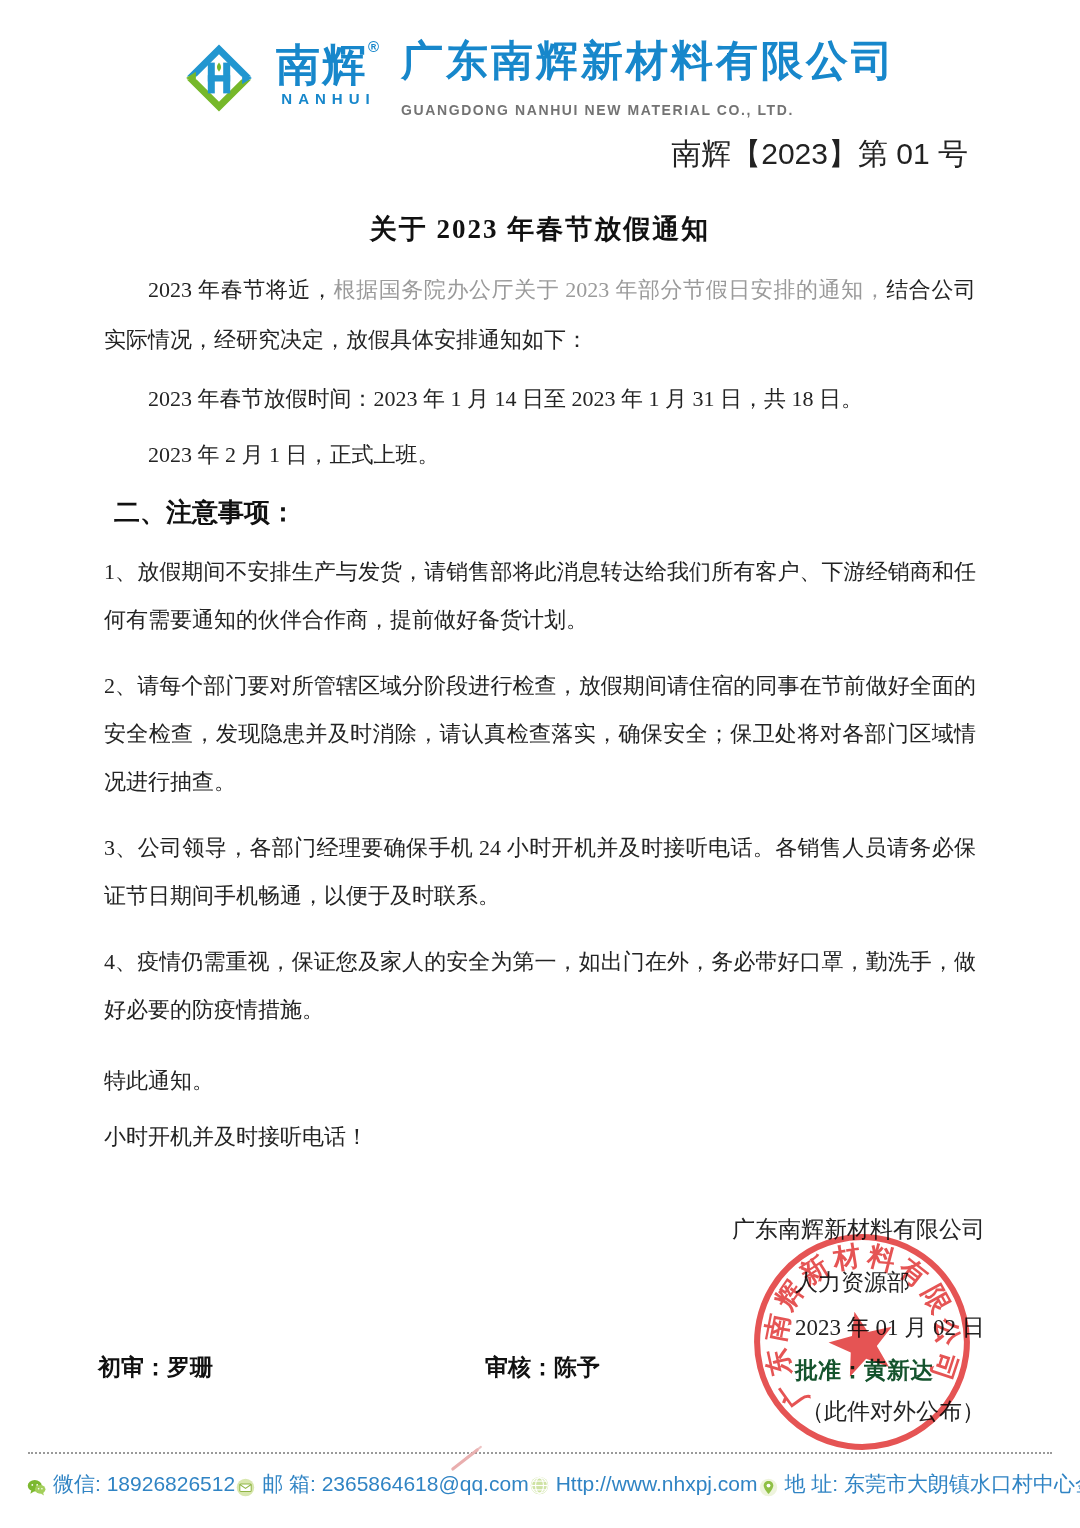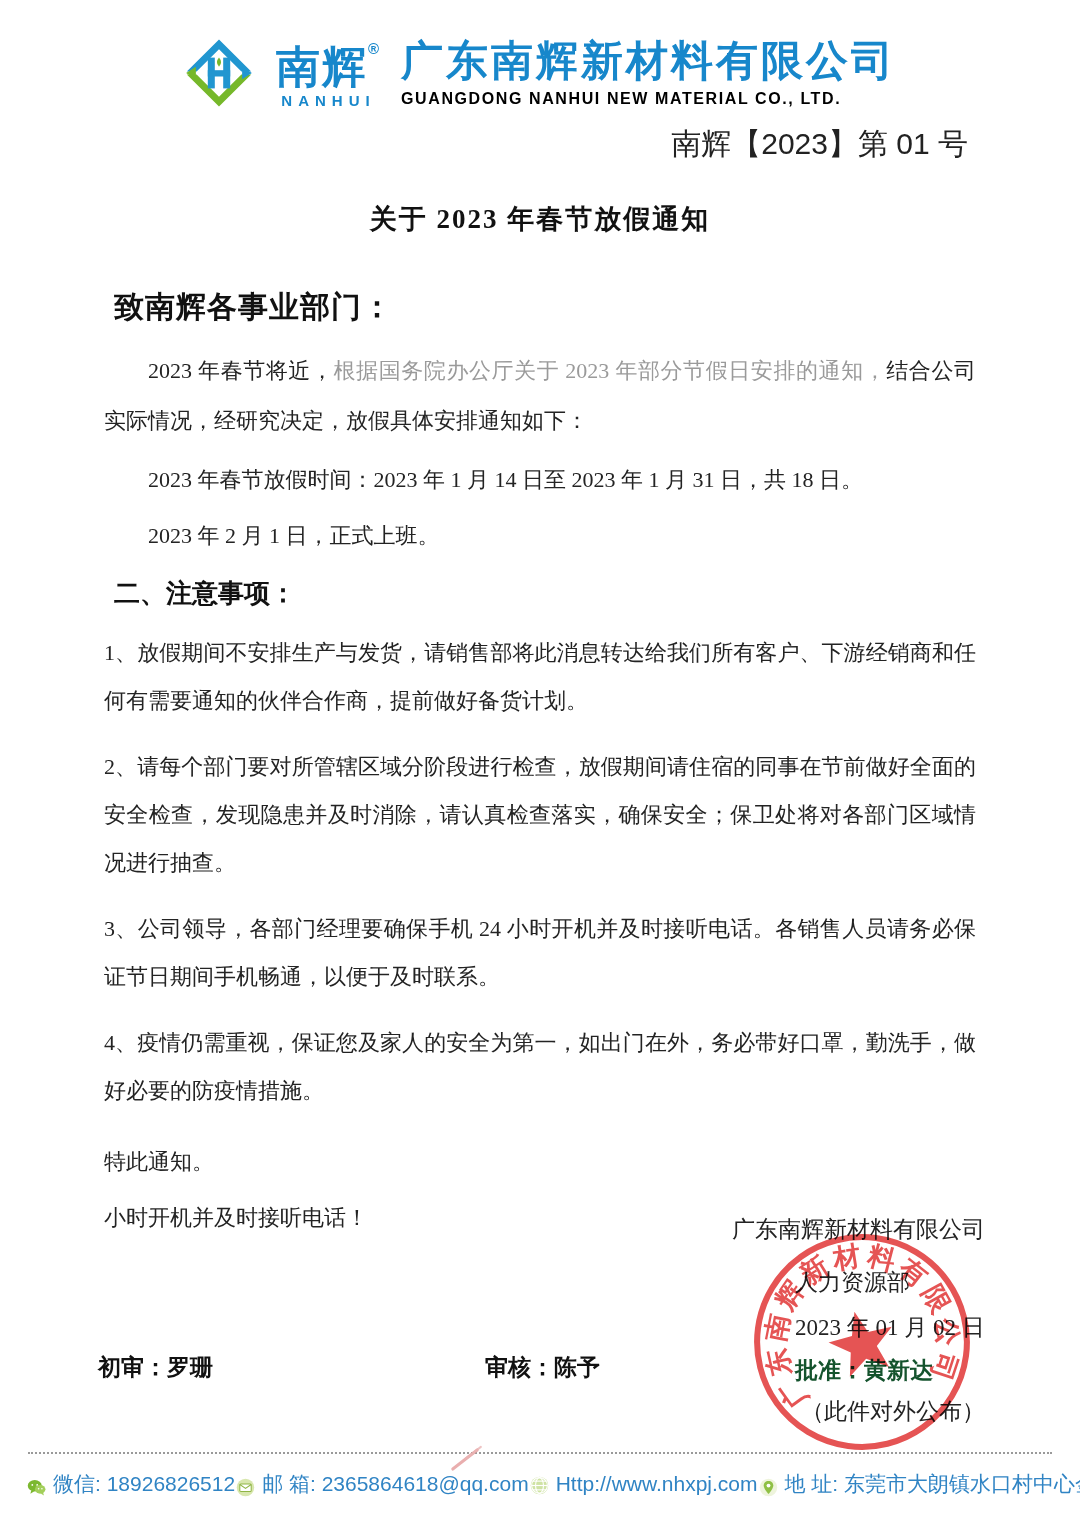--- a/index.html
+++ b/index.html
@@ -1,29 +1,29 @@
 <!DOCTYPE html>
 <html><head>
 <meta charset="utf-8">
 <style>
   * { margin:0; padding:0; box-sizing:border-box; }
   body { background:#e8e8e8; font-family:"Liberation Serif","DejaVu Serif",serif; }
   .page { position:relative; width:1080px; height:1528px; margin:0 auto; background:#ffffff; overflow:hidden; color:#262626; }
 
   
   .header-row { display:flex; justify-content:center; align-items:center; gap:20px; padding-top:38px; }
-  .logo-block { display:flex; align-items:flex-end; gap:22px; }
+  .logo-block { display:flex; align-items:flex-start; gap:22px; }
   .logo-mark { width:70px; height:70px; }
   .logo-text { text-align:center; line-height:1; }
   .logo-cn { font-family:"Liberation Sans","DejaVu Sans",sans-serif; font-weight:bold; font-size:44px; color:#1787cb; letter-spacing:2px; position:relative; }
   .logo-reg { font-size:15px; vertical-align:top; position:relative; top:-4px; color:#1787cb; }
   .logo-en { font-family:"Liberation Sans","DejaVu Sans",sans-serif; font-weight:bold; font-size:15px; color:#1787cb; letter-spacing:6px; margin-top:4px; }
   .company-block { text-align:left; }
   .company-cn { font-family:"Liberation Sans","DejaVu Sans",sans-serif; font-weight:bold; font-size:42px; color:#1787cb; letter-spacing:3px; line-height:1.1; }
-  .company-en { font-family:"Liberation Sans","DejaVu Sans",sans-serif; font-weight:bold; font-size:16px; color:#000000; letter-spacing:1.6px; margin-top:5px; }
+  .company-en { font-family:"Liberation Sans","DejaVu Sans",sans-serif; font-weight:bold; font-size:14px; color:#737373; letter-spacing:1.6px; margin-top:18px; }
 
   
   .tagline-row { display:flex; align-items:center; margin:10px 45px 0 45px; }
   .rule { flex:1; }
   .rule .bar1 { height:6px; background:linear-gradient(90deg,#0d6db6,#3ea2dc); }
   .rule .bar2 { height:2px; margin-top:3px; background:linear-gradient(90deg,#2a8fce,#7cc0e8); }
   .rule.right .bar1 { background:linear-gradient(90deg,#3ea2dc,#0d6db6); }
   .rule.right .bar2 { background:linear-gradient(90deg,#7cc0e8,#2a8fce); }
   .tagline-text { font-family:"Liberation Sans","DejaVu Sans",sans-serif; font-weight:bold; font-size:25px; color:#111; margin:0 14px; letter-spacing:1px; white-space:nowrap; }
 
@@ -92,21 +92,20 @@
       <div class="company-en">GUANGDONG NANHUI NEW MATERIAL CO., LTD.</div>
     </div>
   </div>
 
 
   <div class="doc-no">南辉【2023】第 01 号</div>
 
   <div class="doc-title">关于 2023 年春节放假通知</div>
 
   <div class="content">
-    <div class="salutation">致南辉各事业部门：</div>
 
     <p class="intro"><span>2023 年春节将近，</span><span class="faded">根据国务院办公厅关于 2023 年部分节假日安排的通知，</span><span>结合公司实际情况，经研究决定，放假具体安排通知如下：</span></p>
 
     <p class="plain-line">2023 年春节放假时间：2023 年 1 月 14 日至 2023 年 1 月 31 日，共 18 日。</p>
     <p class="plain-line">2023 年 2 月 1 日，正式上班。</p>
 
     <div class="sec-heading">二、注意事项：</div>
     <p class="item">1、放假期间不安排生产与发货，请销售部将此消息转达给我们所有客户、下游经销商和任何有需要通知的伙伴合作商，提前做好备货计划。</p>
     <p class="item">2、请每个部门要对所管辖区域分阶段进行检查，放假期间请住宿的同事在节前做好全面的安全检查，发现隐患并及时消除，请认真检查落实，确保安全；保卫处将对各部门区域情况进行抽查。</p>
     <p class="item">3、公司领导，各部门经理要确保手机 24 小时开机并及时接听电话。各销售人员请务必保证节日期间手机畅通，以便于及时联系。</p>

